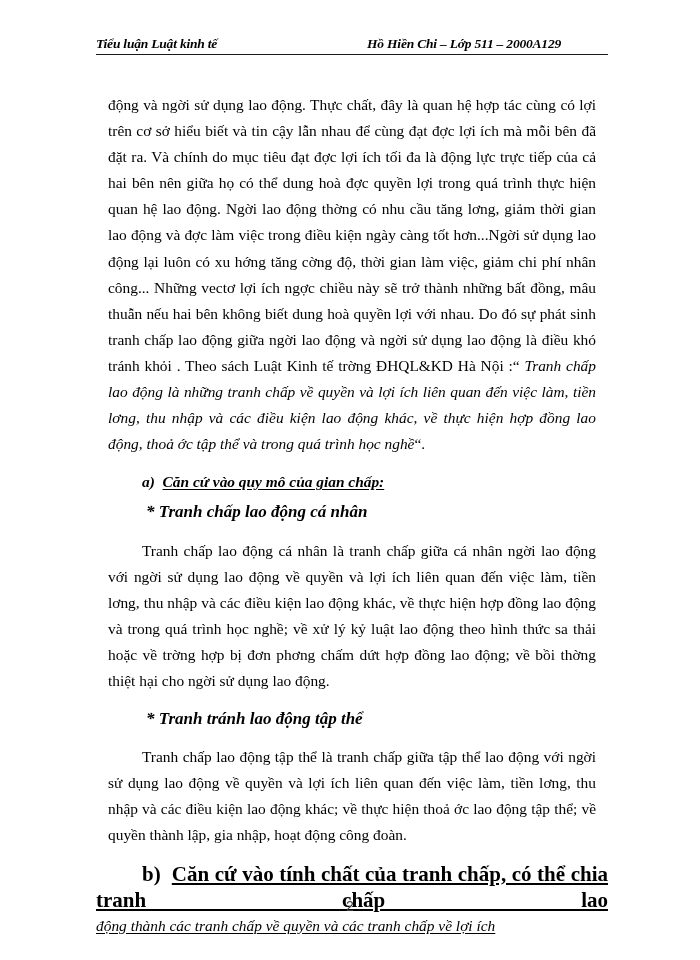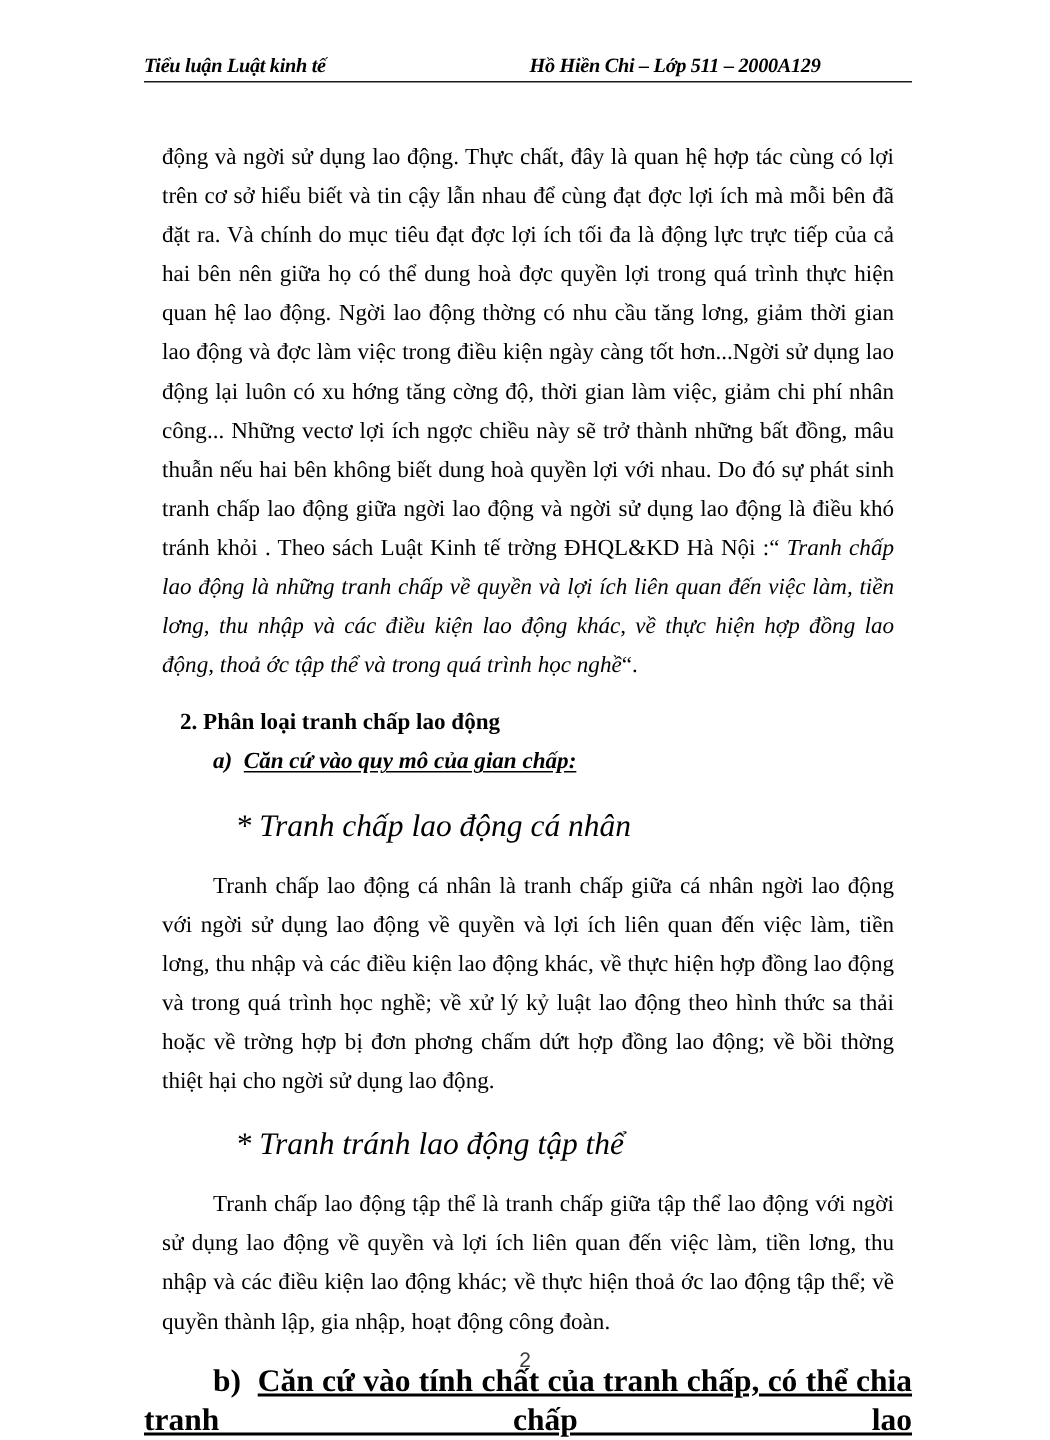--- a/index.html
+++ b/index.html
@@ -37,21 +37,21 @@
     letter-spacing: -0.2px;
     white-space: nowrap;
   }
   .header-left {
     position: absolute;
     left: 0;
     bottom: 2px;
   }
   .header-right {
     position: absolute;
-    left: 257px;
+    left: 271px;
     bottom: 2px;
   }
 
   
   .body-block {
     position: absolute;
     top: 80px;
     left: 96px;
     width: 512px;
     font-size: 15.4px;
@@ -82,24 +82,24 @@
     margin: 0;
     font-weight: bold;
     font-style: italic;
     font-size: 15.4px;
     line-height: 26.1px;
     text-indent: 46px;
   }
   .h-sub .u { text-decoration: underline; text-underline-offset: 2px; }
 
   .h-star {
-    margin: 15px;
-    font-weight: normal;
+    margin: 4px;
+    font-weight: bold;
     font-style: italic;
-    font-size: 21px;
+    font-size: 17px;
     line-height: 26.1px;
     text-indent: 46px;
   }
 
   .h-b {
     margin: 0;
     font-weight: bold;
     font-size: 21px;
     line-height: 26.1px;
     text-indent: 46px;
@@ -138,21 +138,20 @@
     <div class="header-inner">
       <span class="header-left">Tiểu luận Luật kinh tế</span>
       <span class="header-right">Hồ Hiền Chi – Lớp 511 – 2000A129</span>
     </div>
   </div>
 
   <div class="body-block">
 
     <p class="para"><span>động và ngời   sử dụng lao động. Thực chất, đây là quan hệ hợp tác cùng có lợi trên cơ sở hiểu biết và tin cậy lẫn nhau để cùng đạt đợc   lợi ích mà mỗi bên đã đặt ra. Và chính do mục tiêu đạt đợc   lợi ích tối đa là động lực trực tiếp của cả hai bên nên giữa họ có thể dung hoà đợc   quyền lợi trong quá trình thực hiện quan hệ lao động. Ngời   lao động thờng   có nhu cầu tăng lơng,   giảm thời gian lao động và đợc   làm việc trong điều kiện ngày càng tốt hơn...Ngời   sử dụng lao động lại luôn có xu hớng   tăng cờng   độ, thời gian làm việc, giảm chi phí nhân công... Những vectơ lợi ích ngợc   chiều này sẽ trở thành những bất đồng, mâu thuẫn nếu hai bên không biết dung hoà quyền lợi với nhau. Do đó sự phát sinh tranh chấp lao động giữa ngời   lao động và ngời   sử dụng lao động là điều khó tránh khỏi . Theo sách Luật Kinh tế trờng   ĐHQL&amp;KD Hà Nội :“ </span><span class="italic">Tranh chấp lao động là những tranh chấp về quyền và lợi ích liên quan đến việc làm, tiền lơng,   thu nhập và các điều kiện lao động khác, về thực hiện hợp đồng lao động, thoả ớc   tập thể và trong quá trình học nghề</span><span>“.</span></p>
 
-    <p class="h-num">2. Phân loại tranh chấp lao động</p>
 
     <p class="h-sub"><span>a)</span>&nbsp;&nbsp;<span class="u">Căn cứ vào quy mô của gian chấp:</span></p>
 
 
     <p class="h-star">* Tranh chấp lao động cá nhân</p>
 
     <p class="para indent">Tranh chấp lao động cá nhân là tranh chấp giữa cá nhân ngời   lao động với ngời   sử dụng lao động về quyền và lợi ích liên quan đến việc làm, tiền lơng,   thu nhập và các điều kiện lao động khác, về thực hiện hợp đồng lao động và trong quá trình học nghề; về xử lý kỷ luật lao động theo hình thức sa thải hoặc về trờng   hợp bị đơn phơng   chấm dứt hợp đồng lao động; về bồi thờng   thiệt hại cho ngời   sử dụng lao động.</p>
 
     <p class="h-star">* Tranh tránh lao động tập thể</p>
 

